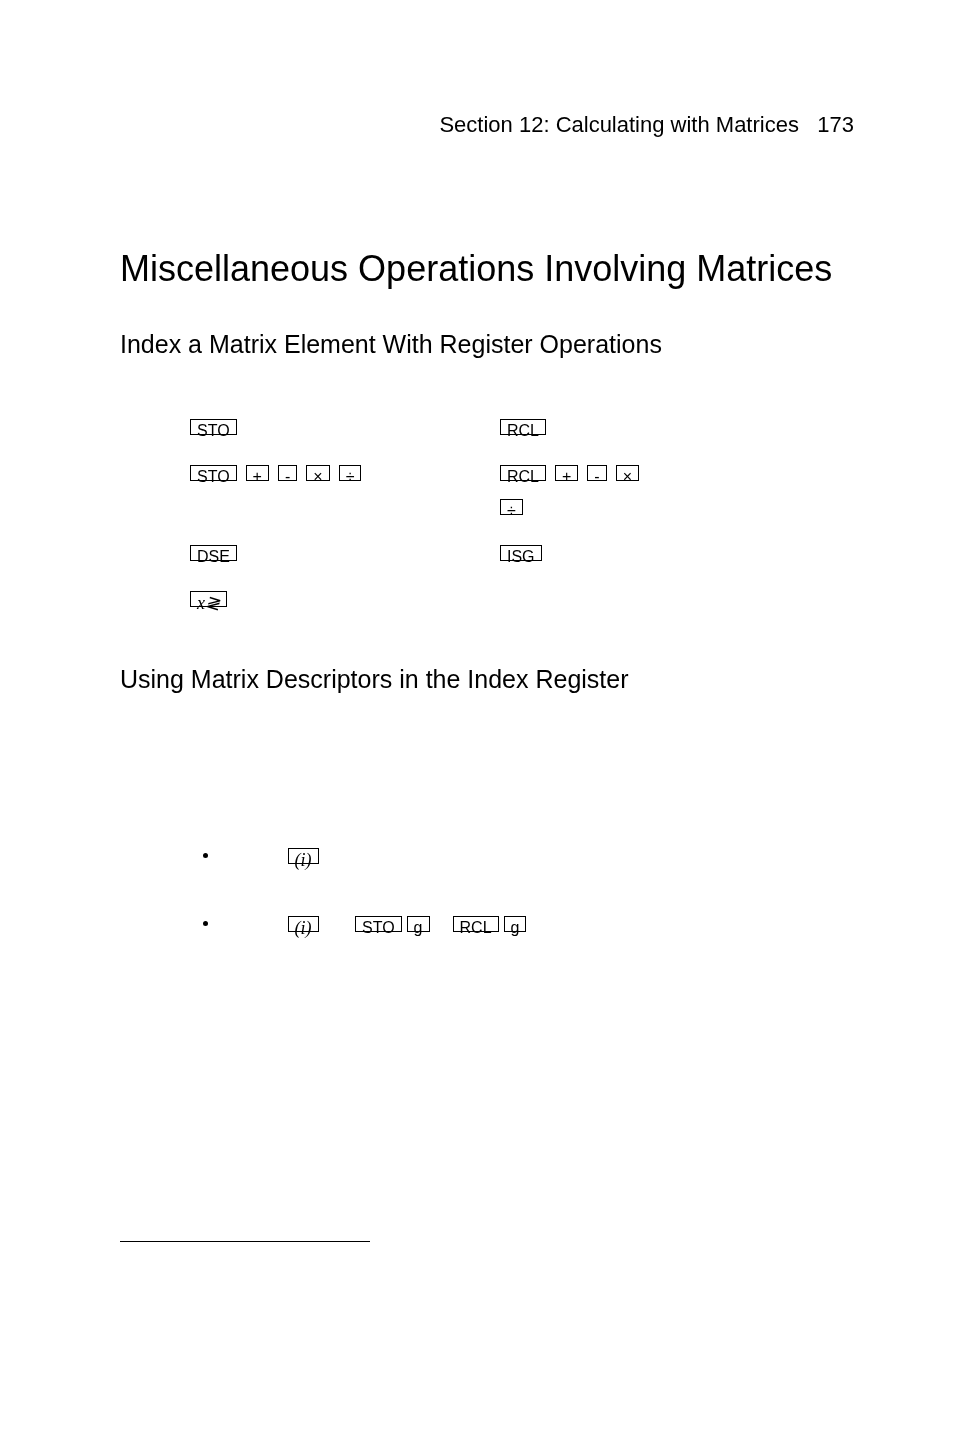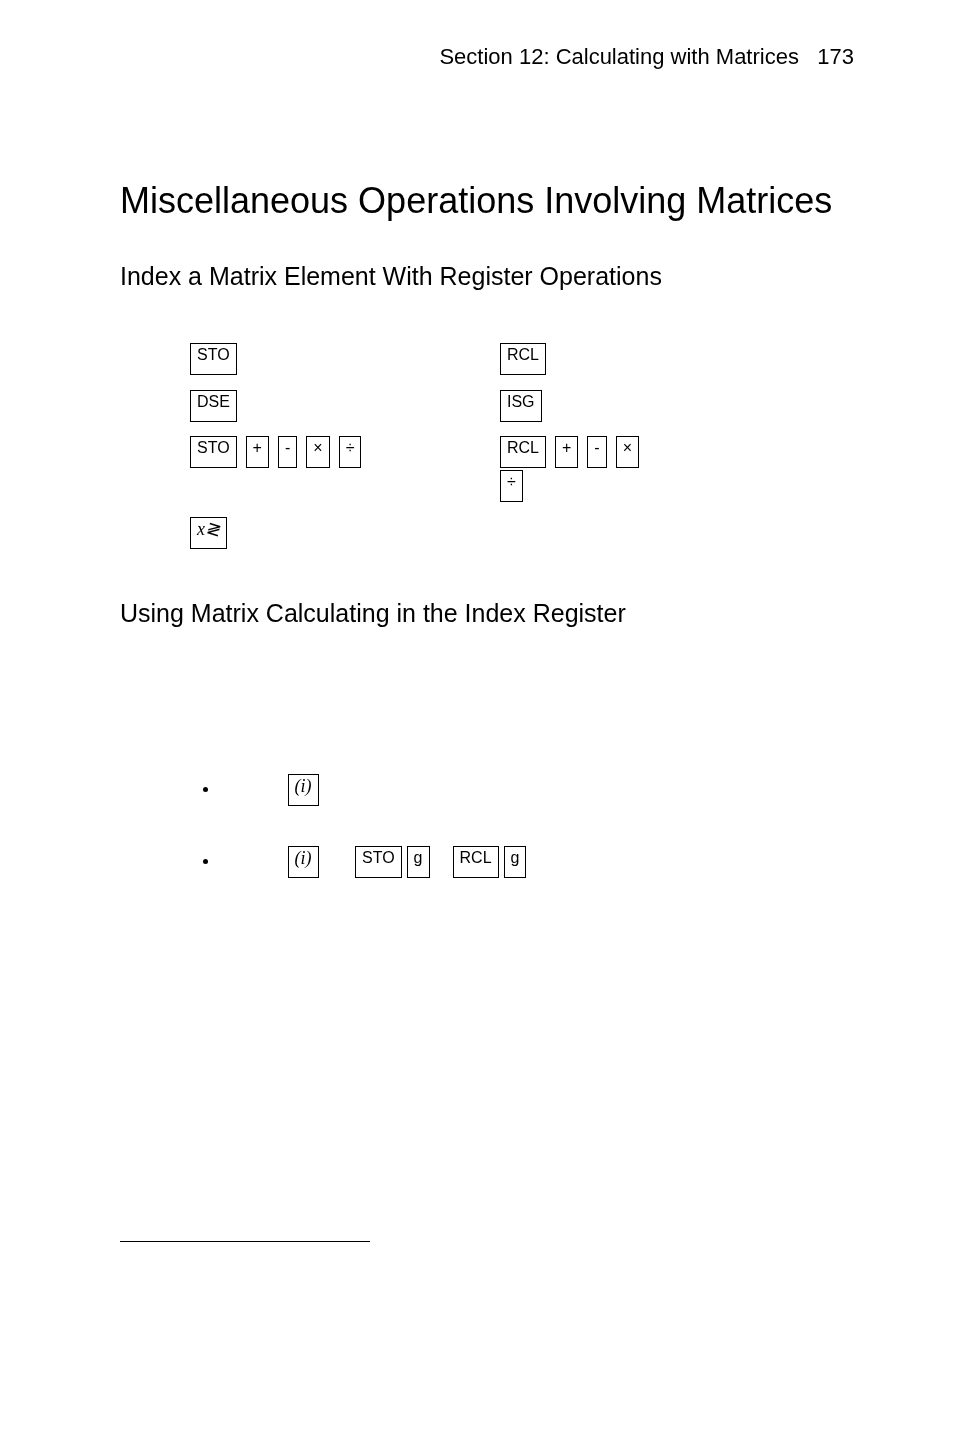--- a/index.html
+++ b/index.html
@@ -6,21 +6,21 @@
     margin: 0;
     padding: 0;
     font-family: Georgia, 'Times New Roman', serif;
     background: #fff;
     color: #000;
     width: 954px;
     height: 1432px;
     position: relative;
   }
   .page {
-    padding: 44px 100px 60px 120px;
+    padding: 112px 100px 60px 120px;
     box-sizing: border-box;
     width: 100%;
     height: 100%;
     position: relative;
   }
   .header-line {
     text-align: right;
     font-size: 22px;
     font-family: 'Trebuchet MS', Arial, sans-serif;
     margin-bottom: 110px;
@@ -46,21 +46,21 @@
     width: 310px;
     flex-shrink: 0;
   }
   .right-col {
     flex: 1;
   }
   .key {
     display: inline-block;
     border: 1.5px solid #000;
     padding: 0 6px;
-    height: 32px;
+    height: 16px;
     line-height: 22px;
     font-size: 16px;
     font-family: Arial, sans-serif;
     margin-right: 5px;
     vertical-align: middle;
     text-align: center;
     min-width: 16px;
     box-sizing: border-box;
   }
   .key.italic {
@@ -109,51 +109,51 @@
     <div class="op-row">
       <div class="left-col key-group">
         <span class="key">STO</span>
       </div>
       <div class="right-col key-group">
         <span class="key">RCL</span>
       </div>
     </div>
     <div class="op-row">
       <div class="left-col key-group">
-        <span class="key">DSE</span>
-      </div>
-      <div class="right-col key-group">
-        <span class="key">ISG</span>
-      </div>
-    </div>
-    <div class="op-row">
-      <div class="left-col key-group">
         <span class="key">STO</span>
         <span class="key">+</span>
         <span class="key">-</span>
         <span class="key">×</span>
         <span class="key">÷</span>
       </div>
       <div class="right-col key-group">
         <span class="key">RCL</span>
         <span class="key">+</span>
         <span class="key">-</span>
         <span class="key">×</span><br>
         <span class="key">÷</span>
       </div>
     </div>
     <div class="op-row">
       <div class="left-col key-group">
+        <span class="key">DSE</span>
+      </div>
+      <div class="right-col key-group">
+        <span class="key">ISG</span>
+      </div>
+    </div>
+    <div class="op-row">
+      <div class="left-col key-group">
         <span class="key italic">x≷</span>
       </div>
       <div class="right-col key-group"></div>
     </div>
   </div>
 
-  <div class="sub-heading">Using Matrix Calculating in the Index Register</div>
+  <div class="sub-heading">Using Matrix Descriptors in the Index Register</div>
 
   <div style="height: 90px;"></div>
 
   <ul class="bullets">
     <li>
       &nbsp;&nbsp;&nbsp;&nbsp;&nbsp;&nbsp;&nbsp;&nbsp;&nbsp;&nbsp;&nbsp;&nbsp;&nbsp;&nbsp;&nbsp;<span class="key italic">(i)</span>
     </li>
     <li>
       &nbsp;&nbsp;&nbsp;&nbsp;&nbsp;&nbsp;&nbsp;&nbsp;&nbsp;&nbsp;&nbsp;&nbsp;&nbsp;&nbsp;&nbsp;<span class="key italic">(i)</span>&nbsp;&nbsp;&nbsp;&nbsp;&nbsp;&nbsp;&nbsp;<span class="key">STO</span><span class="key">g</span>&nbsp;&nbsp;&nbsp;&nbsp;<span class="key">RCL</span><span class="key">g</span>
     </li>

